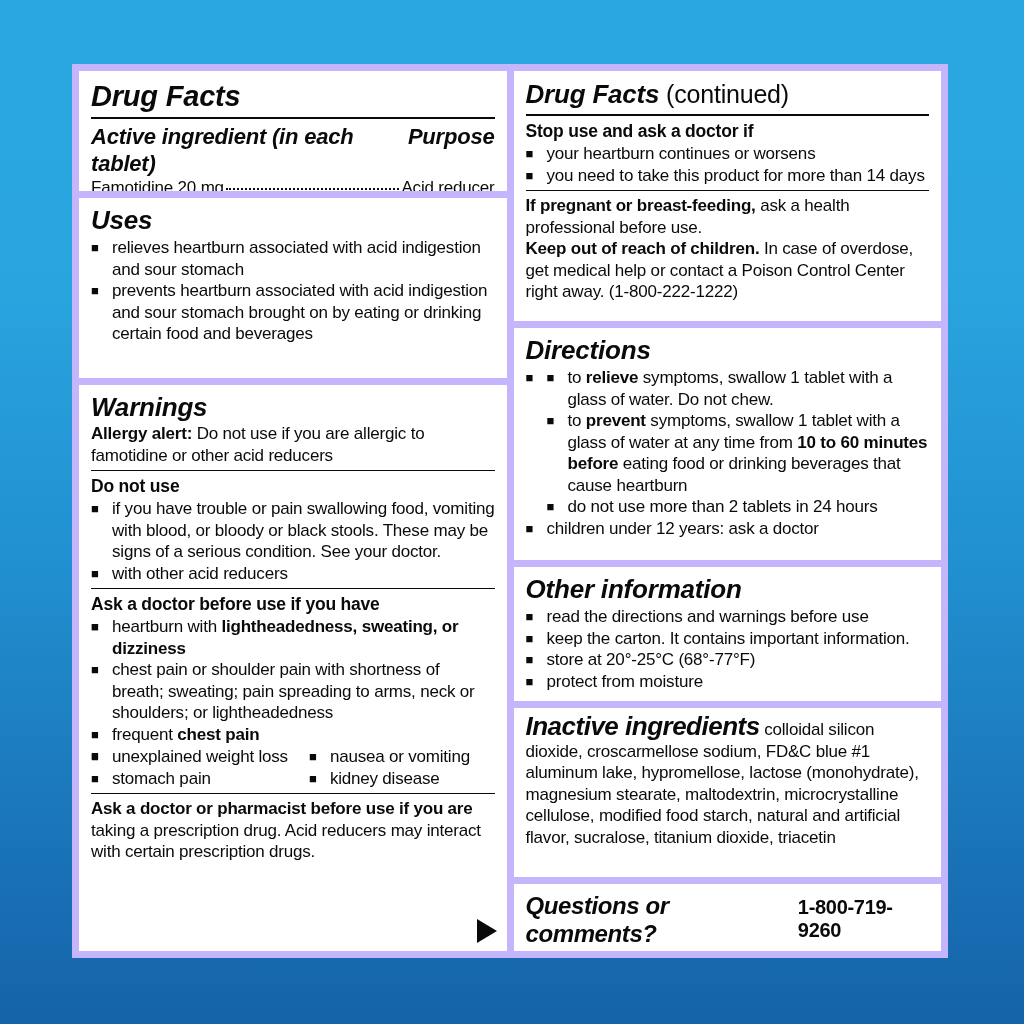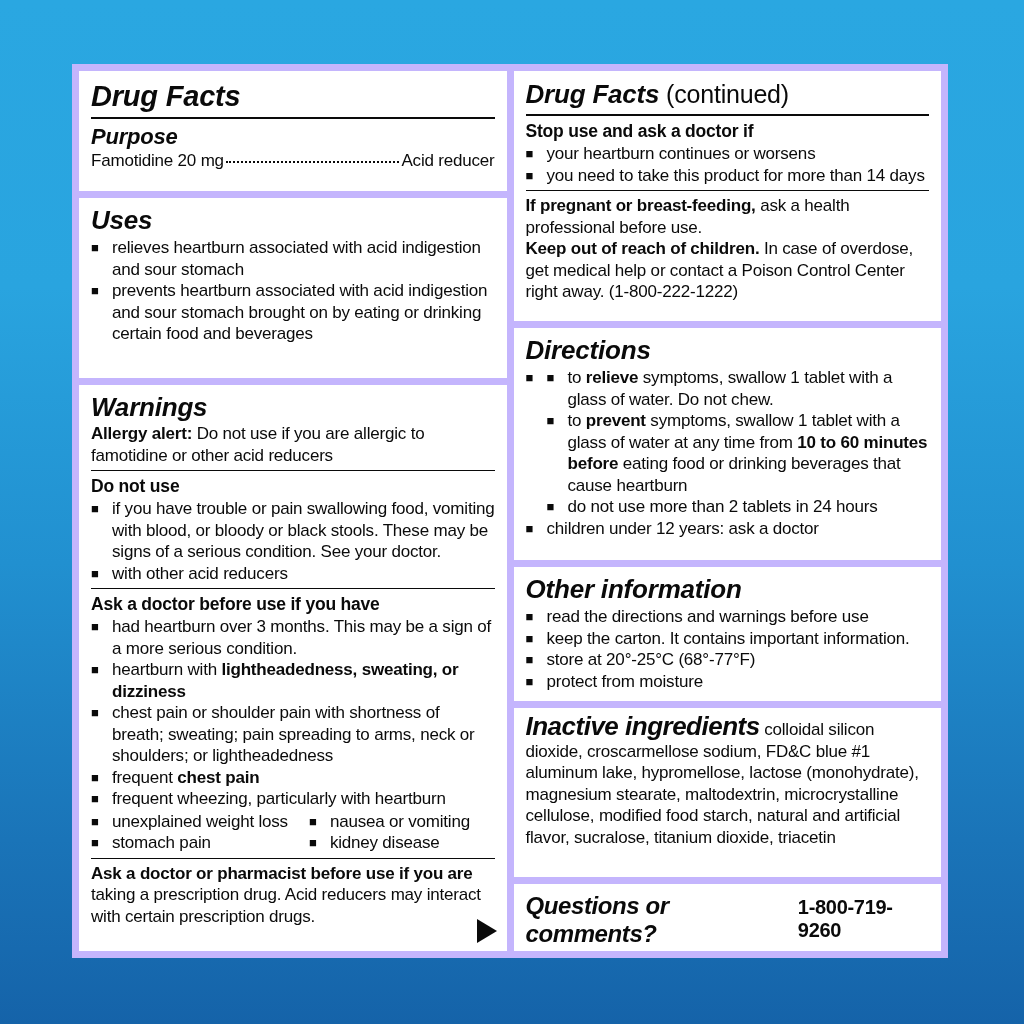--- a/index.html
+++ b/index.html
@@ -56,20 +56,21 @@
 <body>
 
 <div class="label">
 
   <div class="col">
 
     <div class="box" style="height:120px;">
       <div class="df-title">Drug Facts</div>
       <hr class="rule">
       <div class="ai-row">
+        <span>Active ingredient (in each tablet)</span>
         <span>Purpose</span>
       </div>
       <div class="leader-row">
         <span>Famotidine 20 mg</span>
         <span class="leader"></span>
         <span>Acid reducer</span>
       </div>
     </div>
 
     <div class="box" style="height:180px;">
@@ -85,25 +86,25 @@
       <div class="body-text"><b>Allergy alert:</b><span> Do not use if you are allergic to famotidine or other acid reducers</span></div>
       <hr class="rule-thin">
       <div class="sub-head">Do not use</div>
       <ul class="blist">
         <li><span class="sq">■</span><span>if you have trouble or pain swallowing food, vomiting with blood, or bloody or black stools. These may be signs of a serious condition. See your doctor.</span></li>
         <li><span class="sq">■</span><span>with other acid reducers</span></li>
       </ul>
       <hr class="rule-thin">
       <div class="sub-head">Ask a doctor before use if you have</div>
       <ul class="blist">
-        <li><span class="sq">■</span><span>had heartburn over 3 months. This may be a sign of a more serious condition.</span></li>
+        <li><span class="sq">■</span></li>
         <li><span class="sq">■</span><span>heartburn with </span><b>lightheadedness, sweating, or dizziness</b></li>
         <li><span class="sq">■</span><span>chest pain or shoulder pain with shortness of breath; sweating; pain spreading to arms, neck or shoulders; or lightheadedness</span></li>
         <li><span class="sq">■</span><span>frequent </span><b>chest pain</b></li>
-        <li><span class="sq">■</span><span>frequent wheezing, particularly with heartburn</span></li>
+        <li><span class="sq">■</span></li>
       </ul>
       <div class="grid2">
         <div class="gitem"><span class="sq">■</span><span>unexplained weight loss</span></div>
         <div class="gitem"><span class="sq">■</span><span>nausea or vomiting</span></div>
         <div class="gitem"><span class="sq">■</span><span>stomach pain</span></div>
         <div class="gitem"><span class="sq">■</span><span>kidney disease</span></div>
       </div>
       <hr class="rule-thin">
       <div class="body-text"><b>Ask a doctor or pharmacist before use if you are</b><span> taking a prescription drug. Acid reducers may interact with certain prescription drugs.</span></div>
       <span class="arrow-icon"></span>

